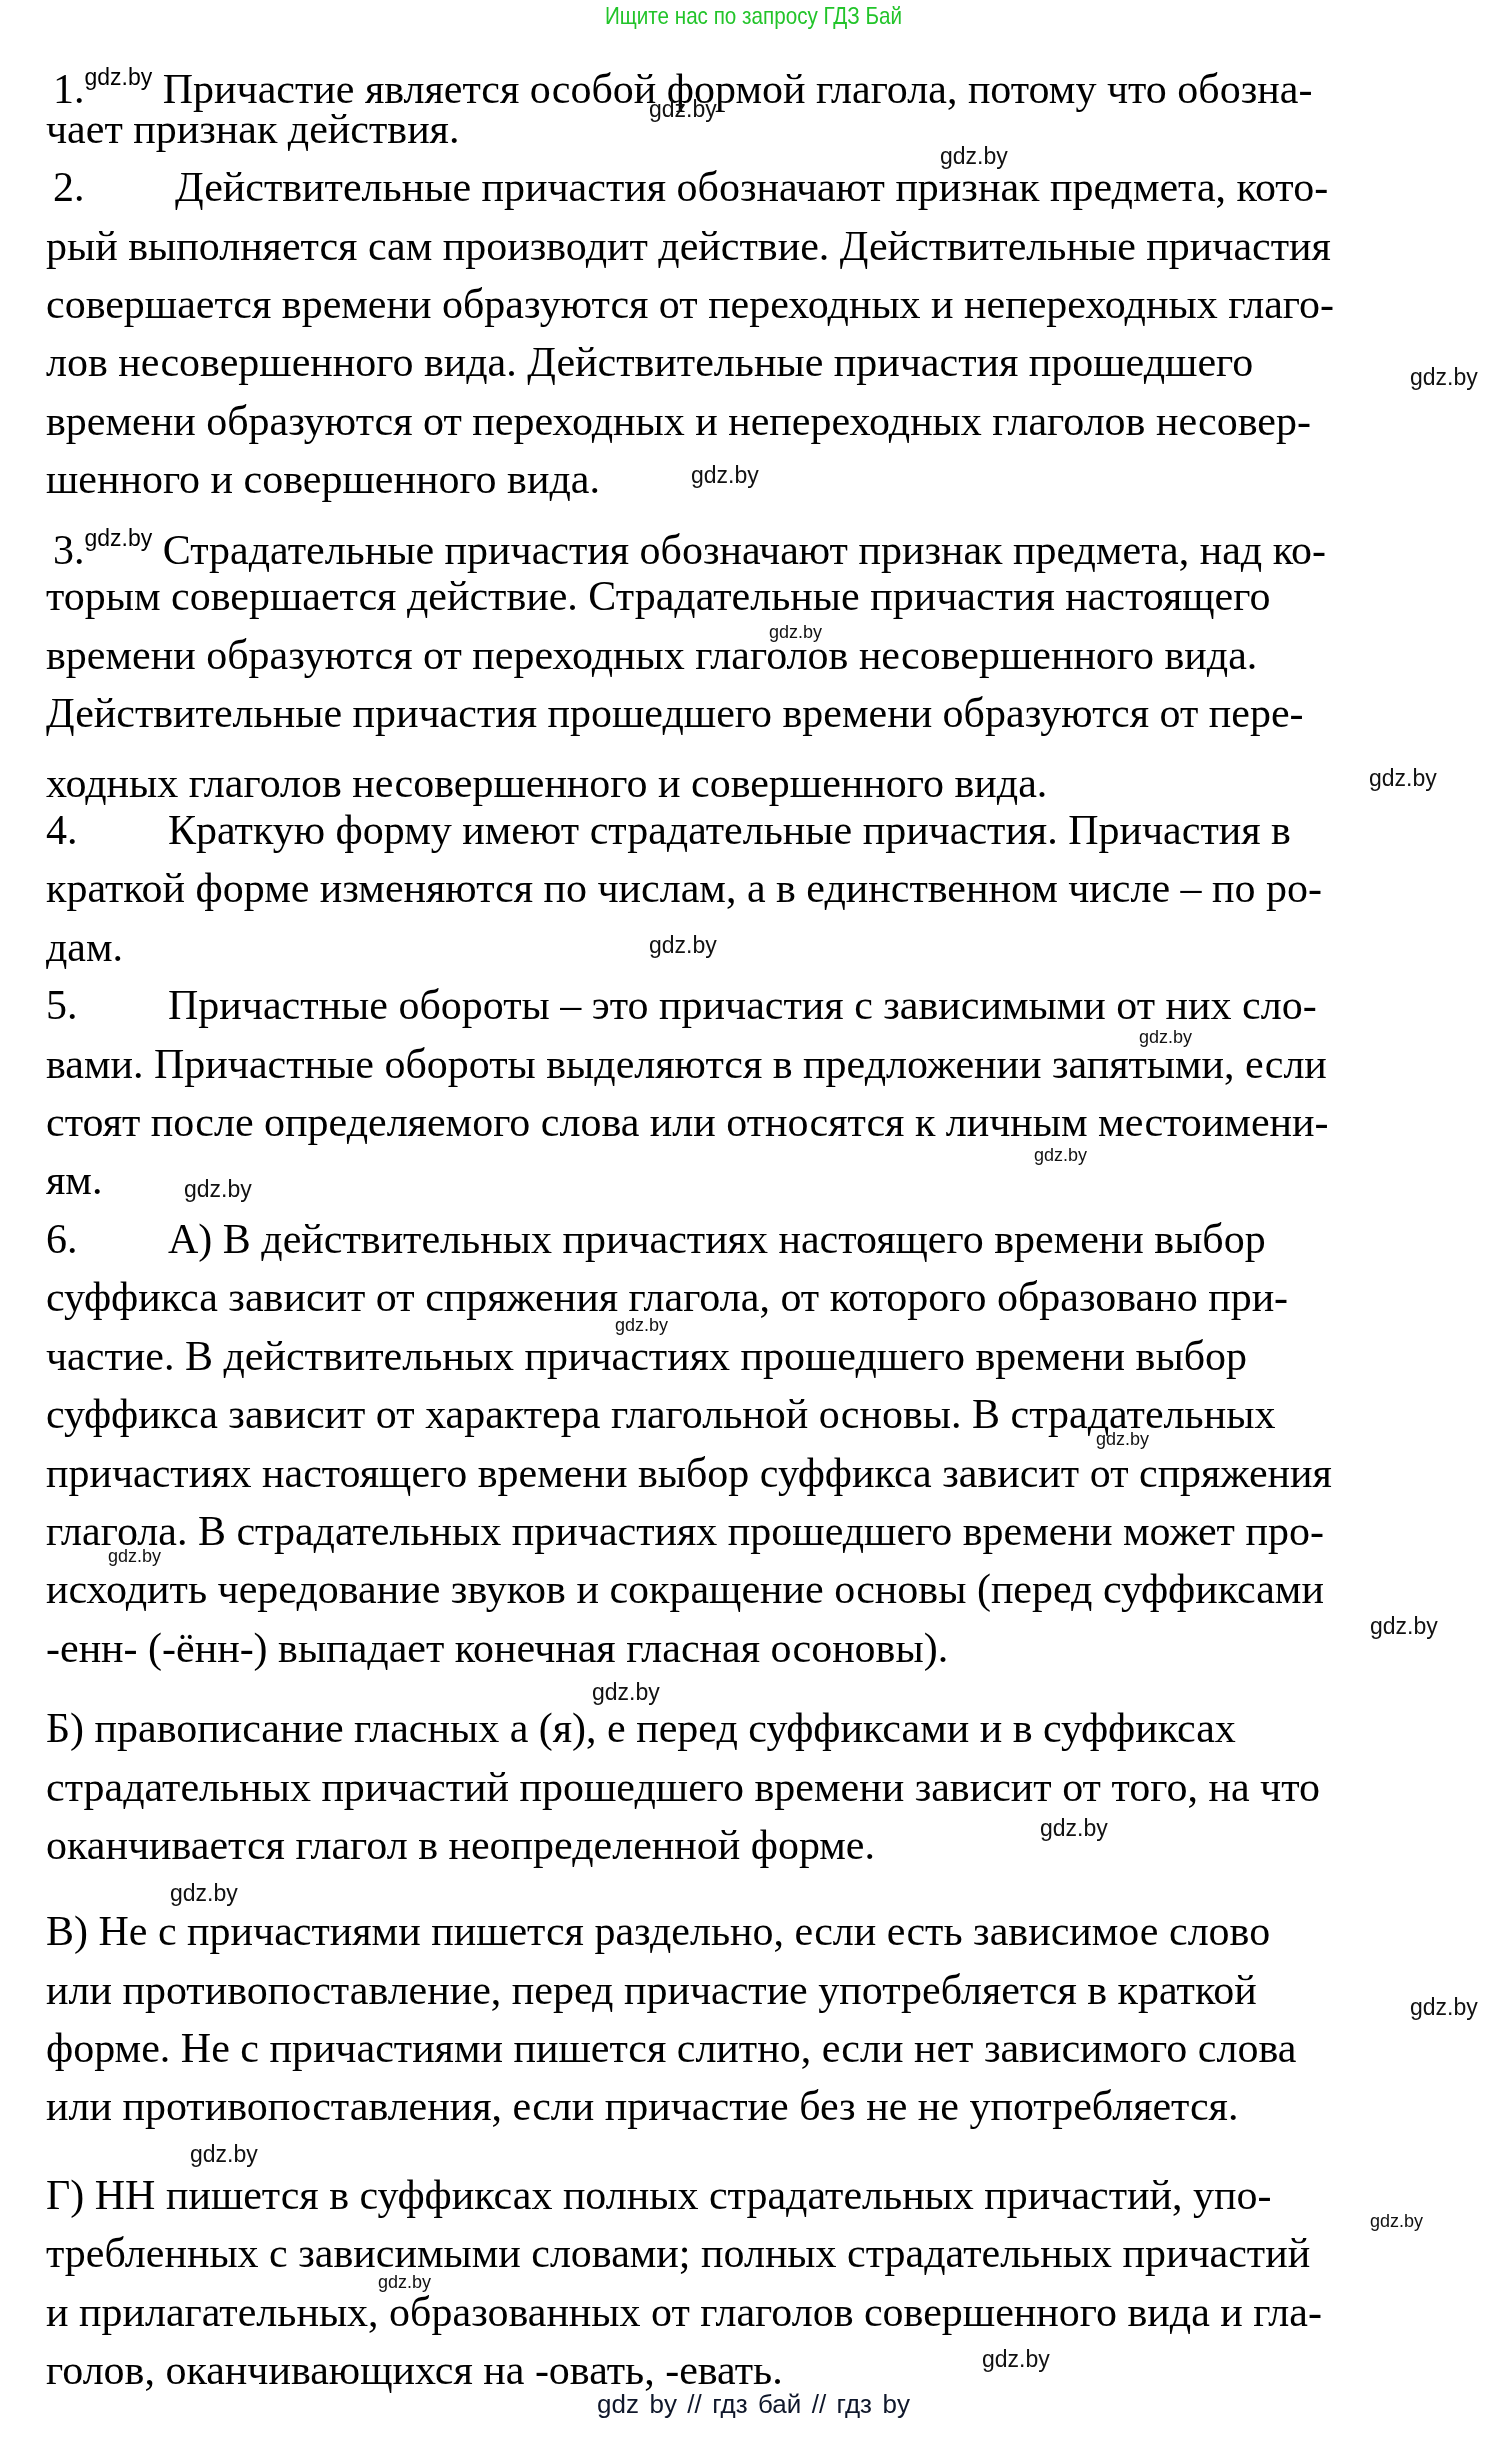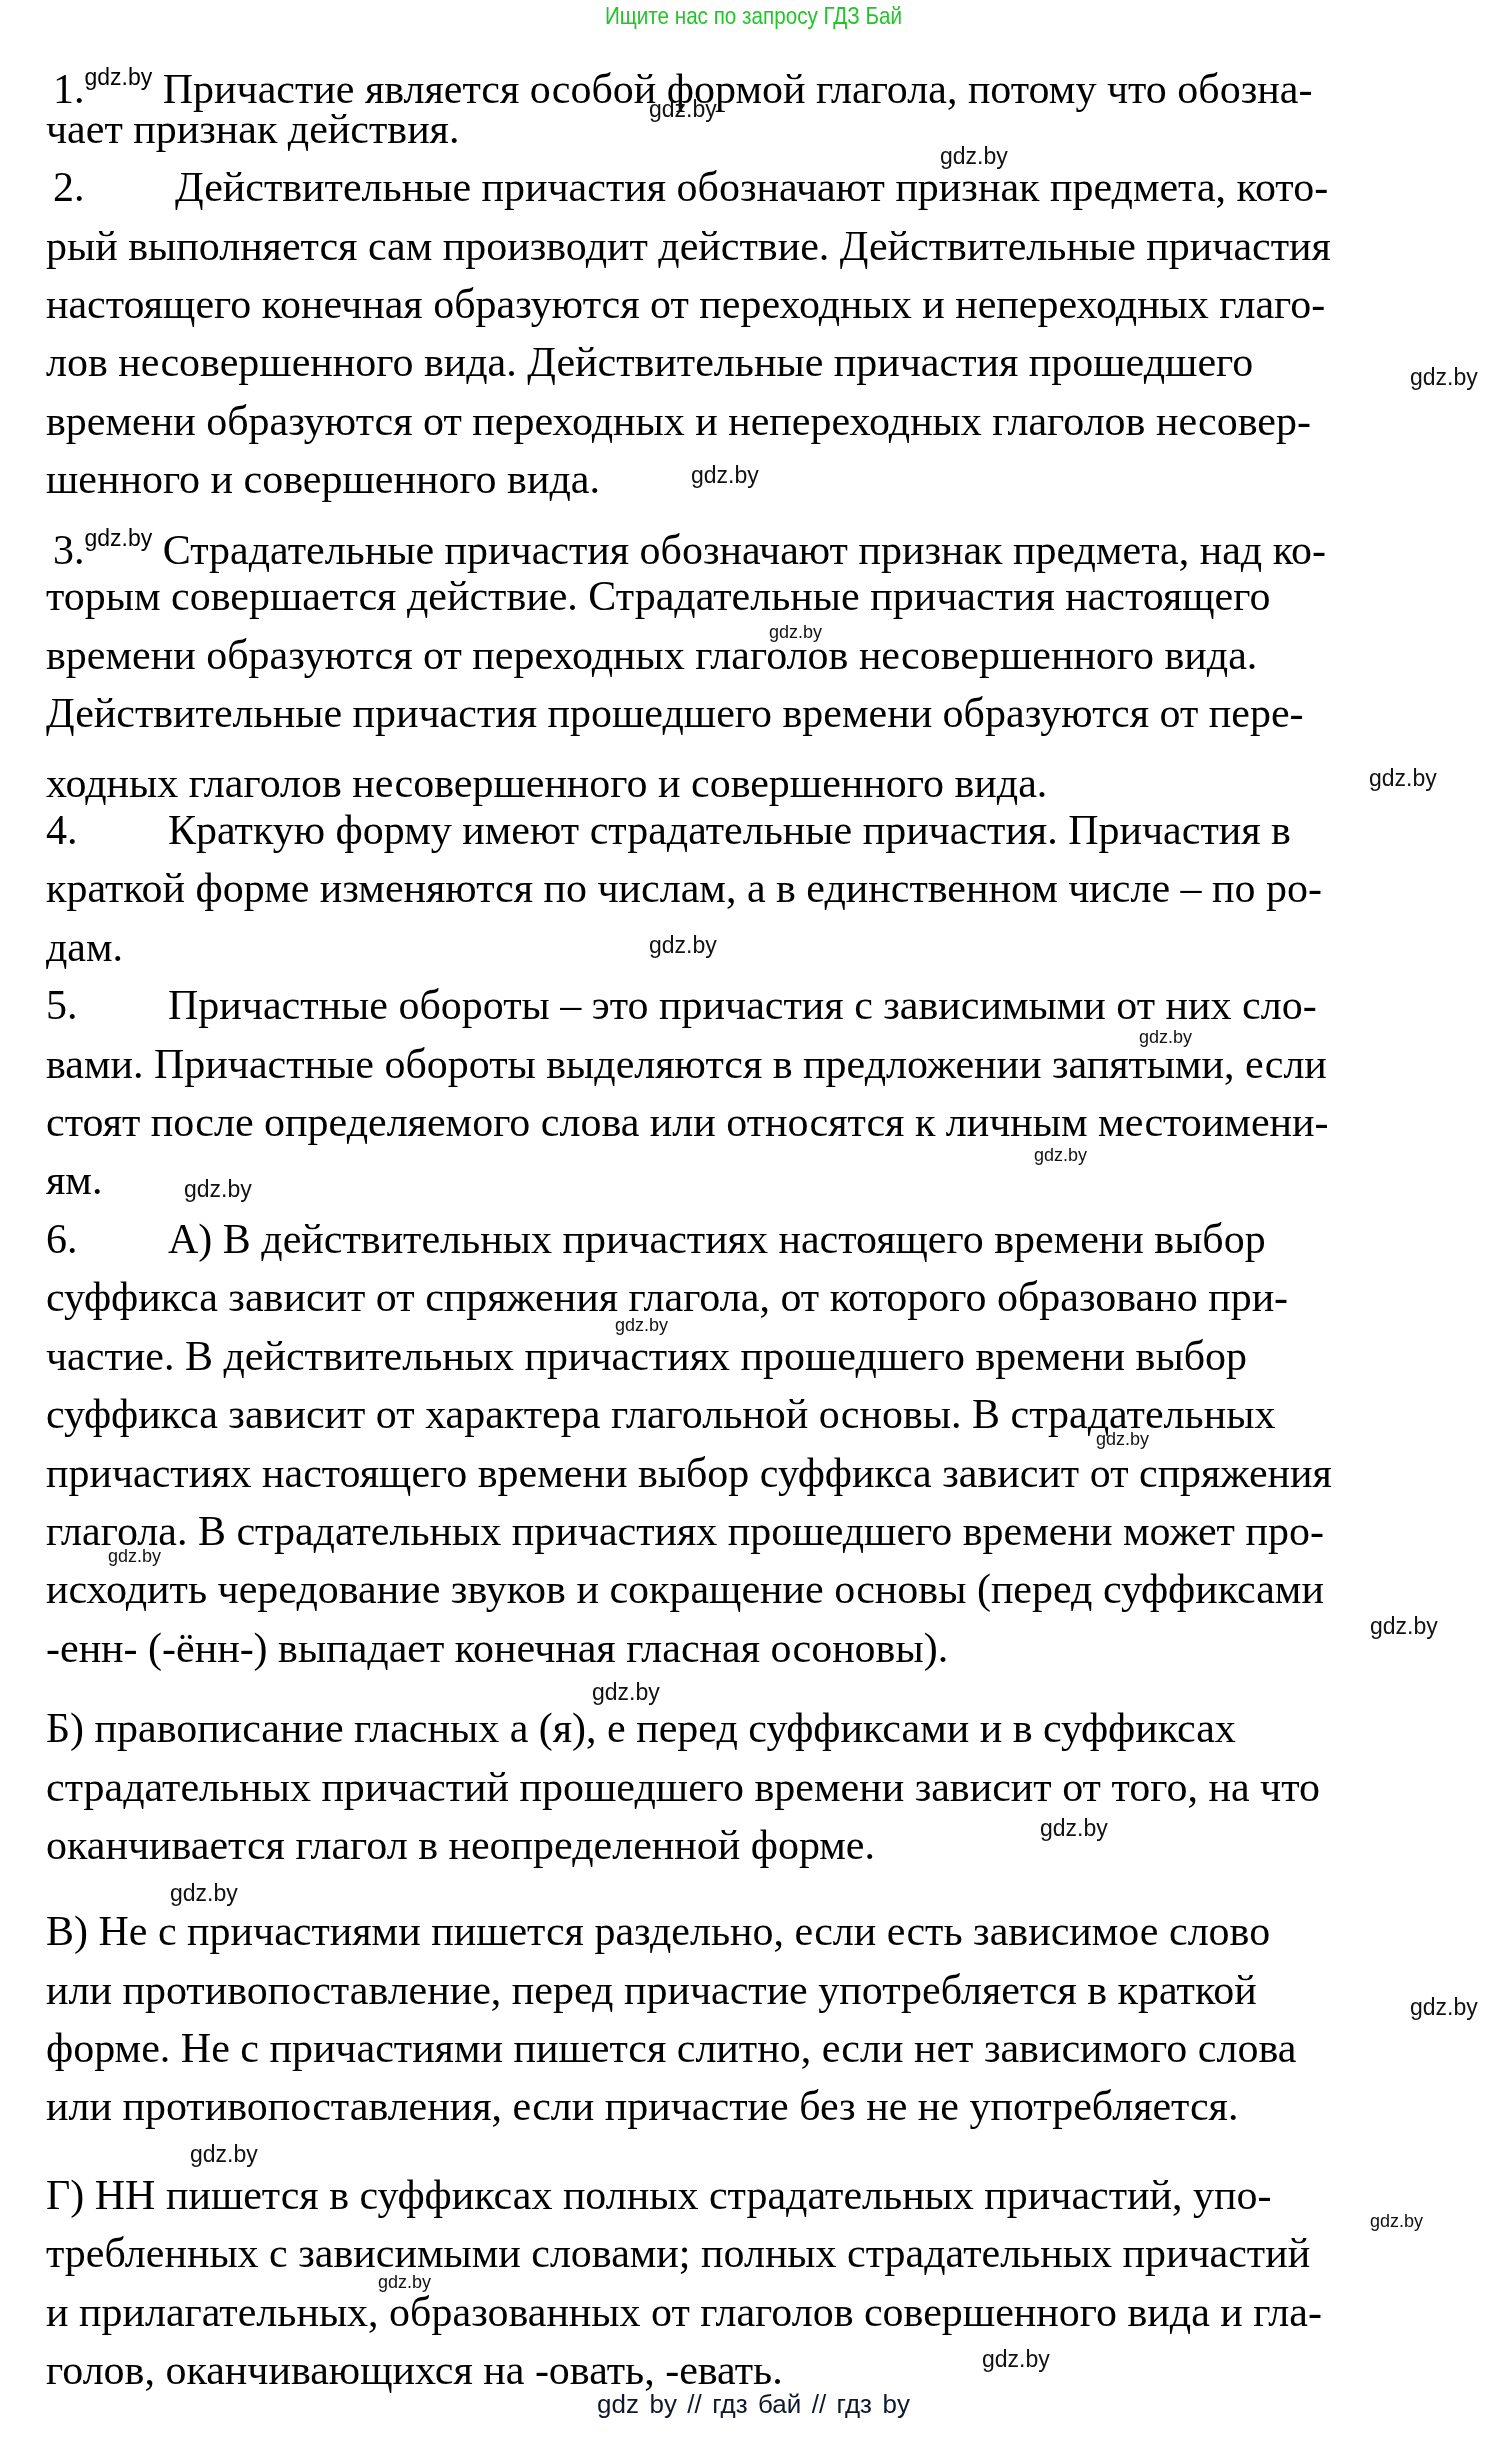--- a/index.html
+++ b/index.html
@@ -18,21 +18,21 @@
 </head>
 <body>
 
 <div class="hdr">Ищите нас по запросу ГДЗ Бай</div>
 
 <div class="ln" style="top:53px;left:53px"><span>1.</span><span class="sup">gdz.by</span> <span>Причастие является особой формой глагола, потому что обозна-</span></div>
 <div class="ln" style="top:105px">чает признак действия.</div>
 
 <div class="ln" style="top:163px;left:53px"><span class="num">2.</span><span>Действительные причастия обозначают признак предмета, кото-</span></div>
 <div class="ln" style="top:222px">рый выполняется сам производит действие. Действительные причастия</div>
-<div class="ln" style="top:280px">настоящего конечная образуются от переходных и непереходных глаго-</div>
+<div class="ln" style="top:280px">совершается времени образуются от переходных и непереходных глаго-</div>
 <div class="ln" style="top:338px">лов несовершенного вида. Действительные причастия прошедшего</div>
 <div class="ln" style="top:397px">времени образуются от переходных и непереходных глаголов несовер-</div>
 <div class="ln" style="top:455px">шенного и совершенного вида.</div>
 
 <div class="ln" style="top:514px;left:53px"><span>3.</span><span class="sup">gdz.by</span> <span>Страдательные причастия обозначают признак предмета, над ко-</span></div>
 <div class="ln" style="top:572px">торым совершается действие. Страдательные причастия настоящего</div>
 <div class="ln" style="top:631px">времени образуются от переходных глаголов несовершенного вида.</div>
 <div class="ln" style="top:689px">Действительные причастия прошедшего времени образуются от пере-</div>
 <div class="ln" style="top:759px">ходных глаголов несовершенного и совершенного вида.</div>
 

